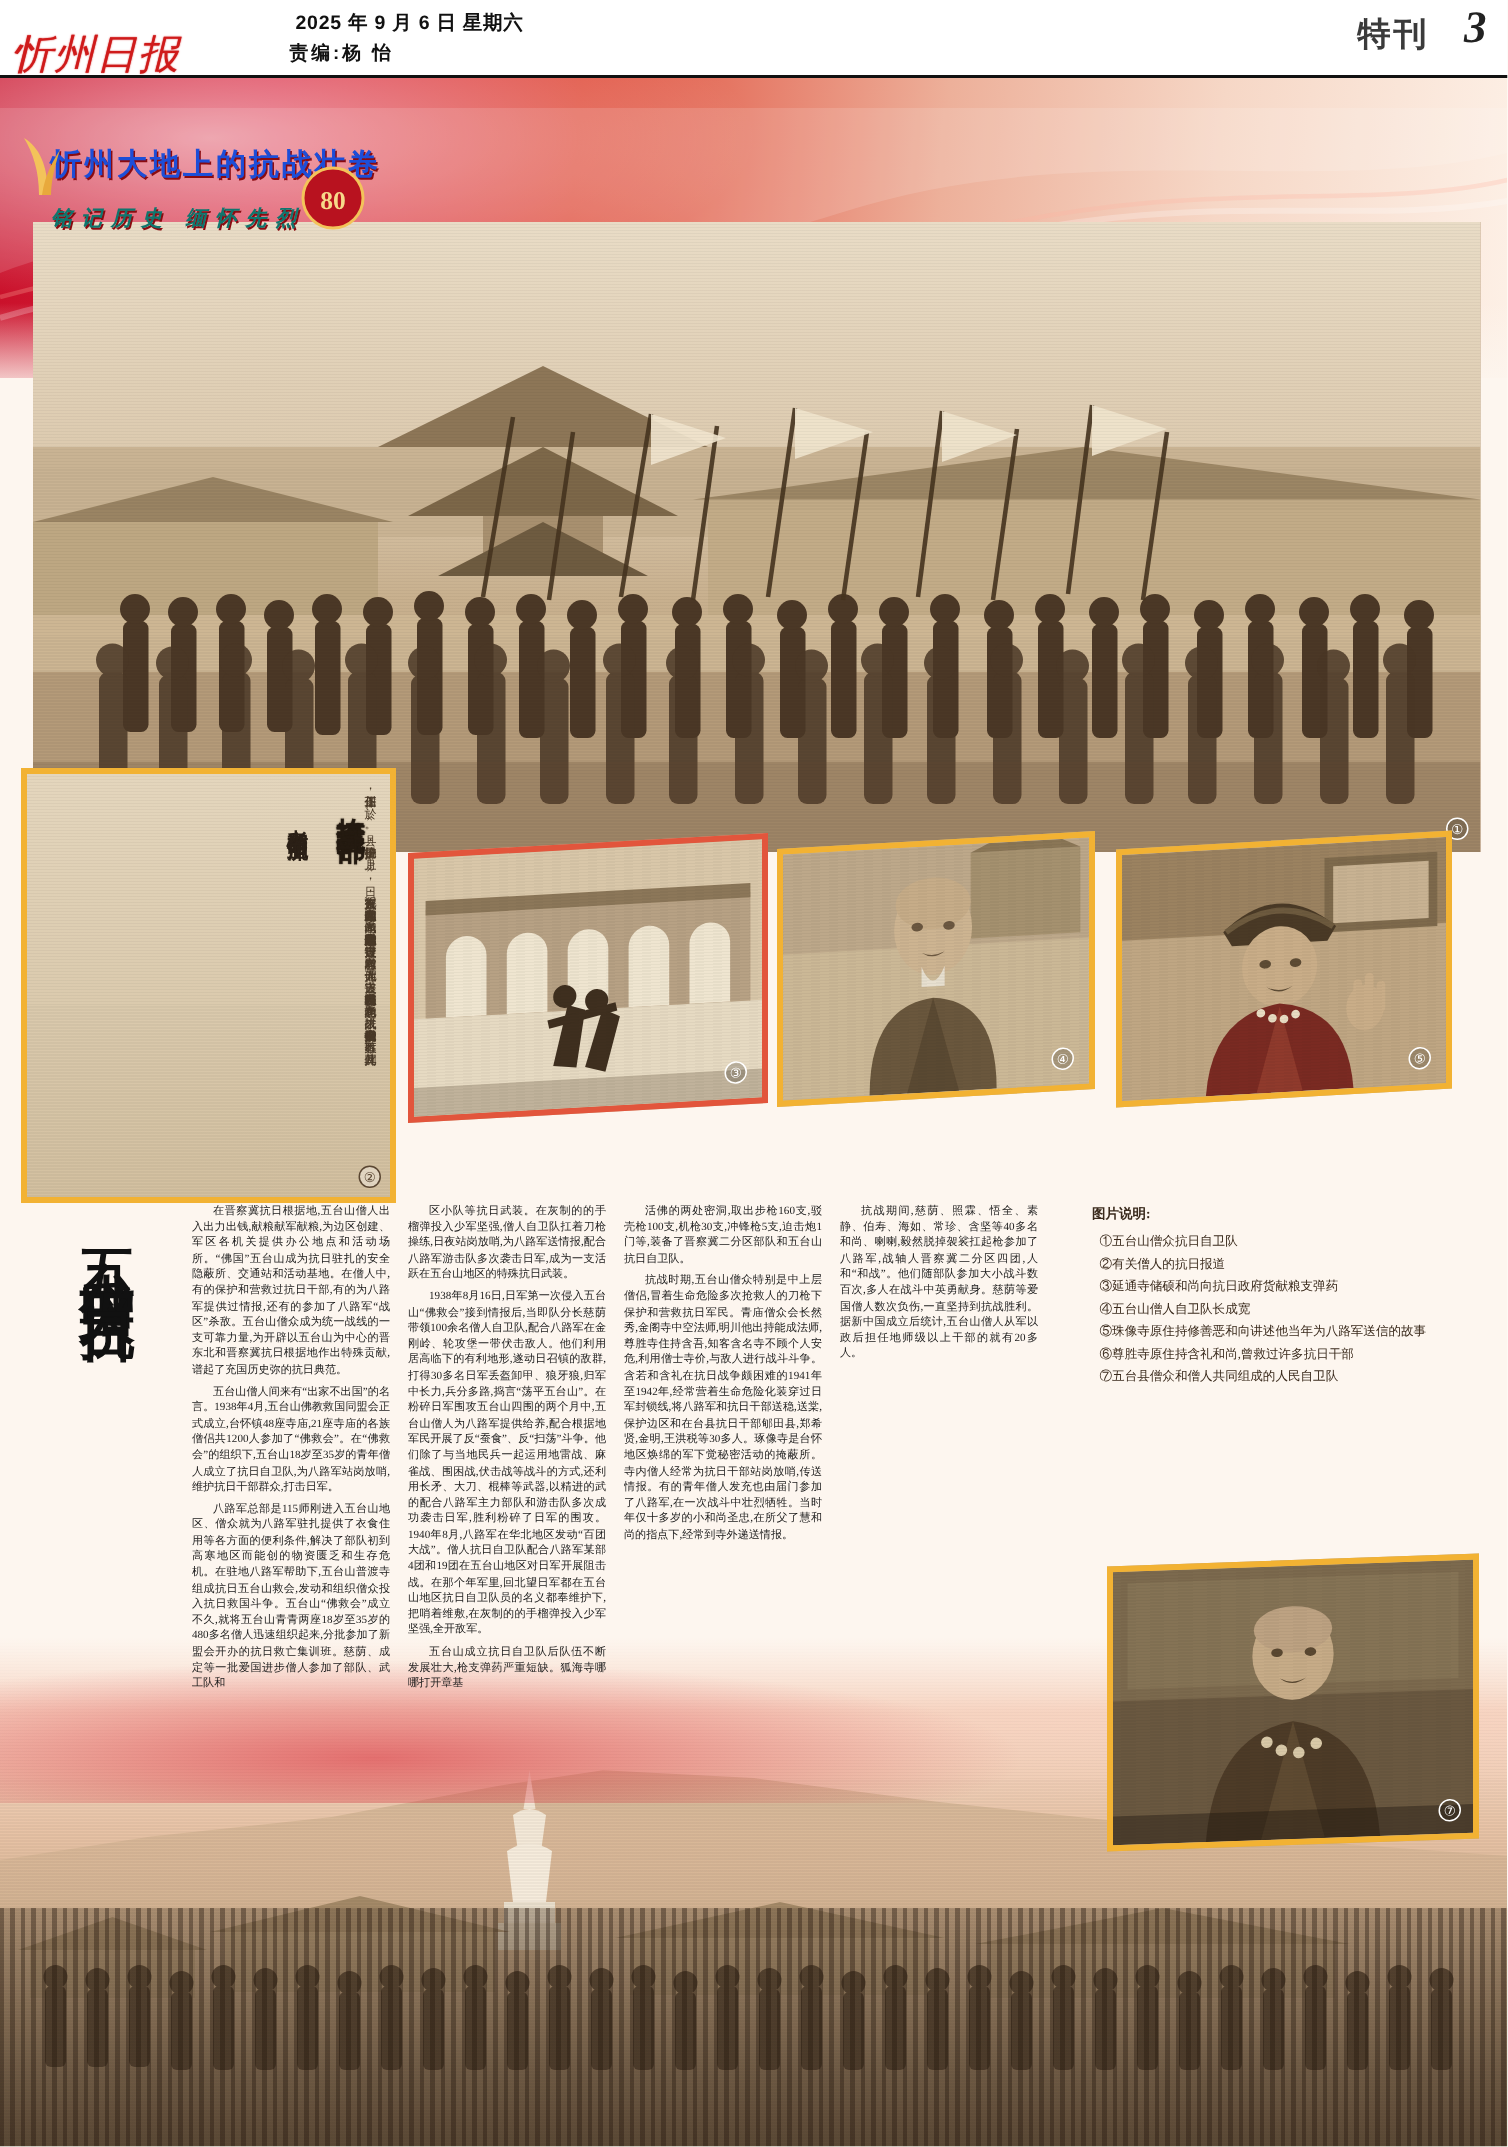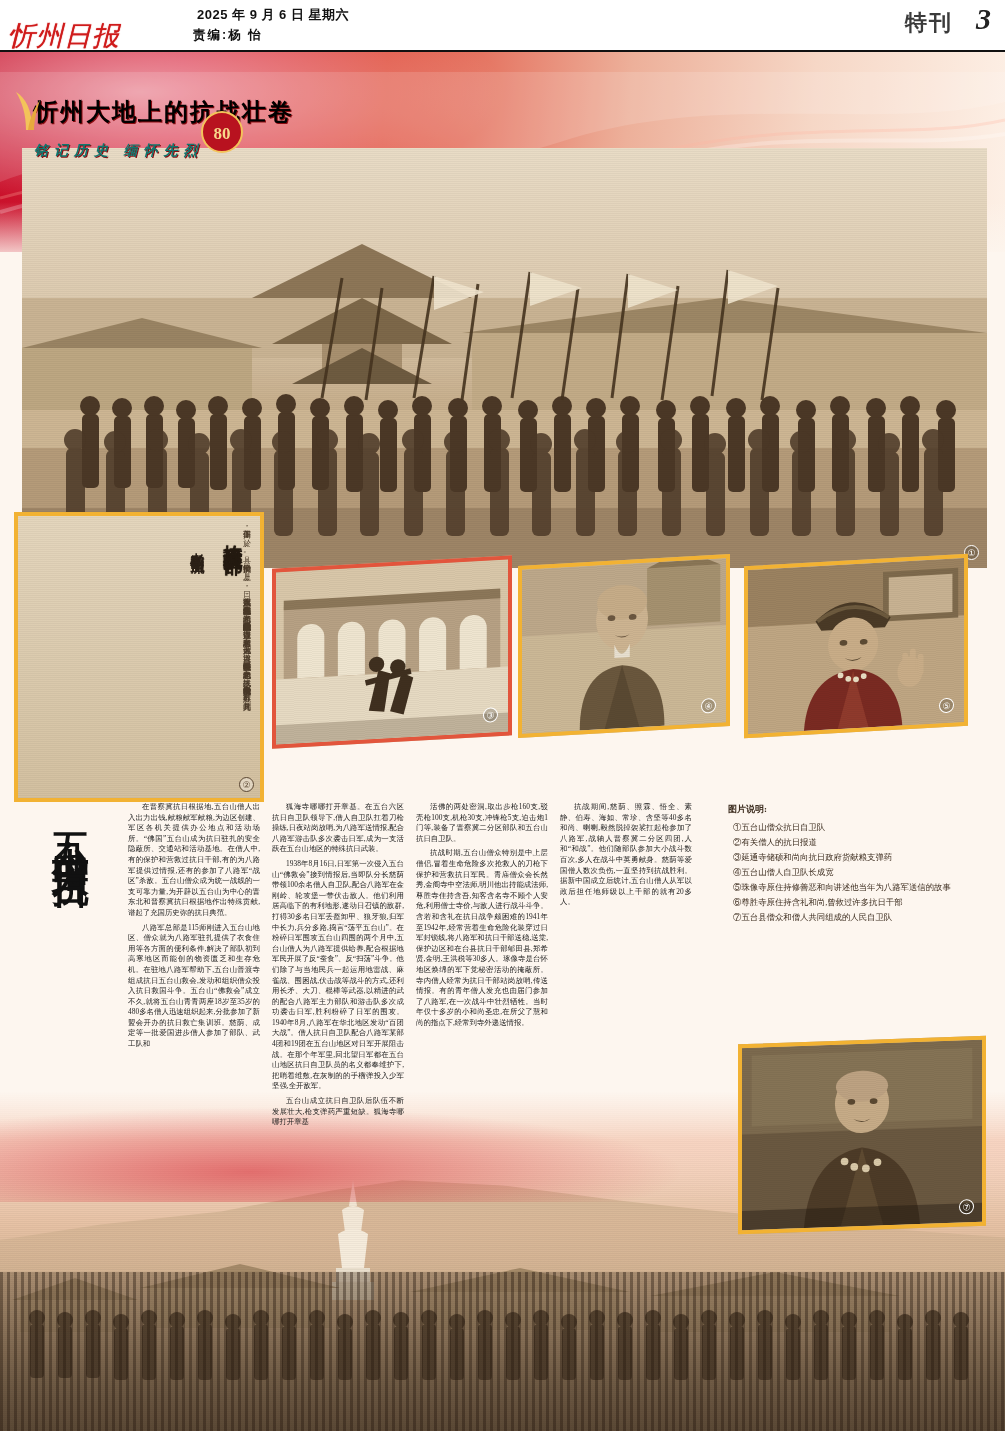--- a/index.html
+++ b/index.html
@@ -77,21 +77,21 @@
     position:absolute; left:0; top:20px; width:1005px; height:150px;
     opacity:.55;
   }
 
   
   .banner {
     position:absolute; left:34px; top:44px; width:300px; height:70px;
     z-index:6;
   }
   .banner-title {
-    font-size:24px; font-weight:bold; color:#000000;
+    font-size:20px; font-weight:bold; color:#1d4ed8;
     letter-spacing:2px;
     text-shadow:1px 1px 0 #8a0b10;
     font-family:"Liberation Serif", serif;
     white-space:nowrap;
   }
   .banner-sub {
     margin-top:14px;
     font-size:14px; color:#0f766e; letter-spacing:6px;
     font-style:italic; font-weight:bold;
     text-shadow:1px 1px 0 #8a0b10;
@@ -544,24 +544,25 @@
     </div>
   </div>
 
   <div class="article">
 
     <div class="vtitle">五台山僧人抗日</div>
 
     <div class="cols">
       <div class="col c1">
         <p>在晋察冀抗日根据地,五台山僧人出入出力出钱,献粮献军献粮,为边区创建、军区各机关提供办公地点和活动场所。“佛国”五台山成为抗日驻扎的安全隐蔽所、交通站和活动基地。在僧人中,有的保护和营救过抗日干部,有的为八路军提供过情报,还有的参加了八路军“战区”杀敌。五台山僧众成为统一战线的一支可靠力量,为开辟以五台山为中心的晋东北和晋察冀抗日根据地作出特殊贡献,谱起了充国历史弥的抗日典范。</p>
+        <p>五台山僧人间来有“出家不出国”的名言。1938年4月,五台山佛教救国同盟会正式成立,台怀镇48座寺庙,21座寺庙的各族僧侣共1200人参加了“佛救会”。在“佛救会”的组织下,五台山18岁至35岁的青年僧人成立了抗日自卫队,为八路军站岗放哨,维护抗日干部群众,打击日军。</p>
         <p>八路军总部是115师刚进入五台山地区、僧众就为八路军驻扎提供了衣食住用等各方面的便利条件,解决了部队初到高寒地区而能创的物资匮乏和生存危机。在驻地八路军帮助下,五台山普渡寺组成抗日五台山救会,发动和组织僧众投入抗日救国斗争。五台山“佛救会”成立不久,就将五台山青青两座18岁至35岁的480多名僧人迅速组织起来,分批参加了新盟会开办的抗日救亡集训班。慈荫、成定等一批爱国进步僧人参加了部队、武工队和</p>
       </div>
       <div class="col c2">
-        <p>狐海寺哪哪打开章基。在五台六区抗日自卫队领导下,僧人自卫队扛着刀枪操练,日夜站岗放哨,为八路军送情报,配合八路军游击队多次袭击日军,成为一支活跃在五台山地区的特殊抗日武装。</p>
+        <p>区小队等抗日武装。在灰制的的手榴弹投入少军坚强,僧人自卫队扛着刀枪操练,日夜站岗放哨,为八路军送情报,配合八路军游击队多次袭击日军,成为一支活跃在五台山地区的特殊抗日武装。</p>
         <p>1938年8月16日,日军第一次侵入五台山“佛救会”接到情报后,当即队分长慈荫带领100余名僧人自卫队,配合八路军在金刚岭、轮攻堡一带伏击敌人。他们利用居高临下的有利地形,遂动日召镇的敌群,打得30多名日军丢盔卸甲、狼牙狼,归军中长力,兵分多路,捣言“荡平五台山”。在粉碎日军围攻五台山四围的两个月中,五台山僧人为八路军提供给养,配合根据地军民开展了反“蚕食”、反“扫荡”斗争。他们除了与当地民兵一起运用地雷战、麻雀战、围困战,伏击战等战斗的方式,还利用长矛、大刀、棍棒等武器,以精进的武的配合八路军主力部队和游击队多次成功袭击日军,胜利粉碎了日军的围攻。1940年8月,八路军在华北地区发动“百团大战”。僧人抗日自卫队配合八路军某部4团和19团在五台山地区对日军开展阻击战。在那个年军里,回北望日军都在五台山地区抗日自卫队员的名义都奉维护下,把哨着维敷,在灰制的的手榴弹投入少军坚强,全开敌军。</p>
         <p>五台山成立抗日自卫队后队伍不断发展壮大,枪支弹药严重短缺。狐海寺哪哪打开章基</p>
       </div>
       <div class="col c3">
         <p>活佛的两处密洞,取出步枪160支,驳壳枪100支,机枪30支,冲锋枪5支,迫击炮1门等,装备了晋察冀二分区部队和五台山抗日自卫队。</p>
         <p>抗战时期,五台山僧众特别是中上层僧侣,冒着生命危险多次抢救人的刀枪下保护和营救抗日军民。青庙僧众会长然秀,金阁寺中空法师,明川他出持能成法师,尊胜寺住持含吾,知客含名寺不顾个人安危,利用僧士寺价,与敌人进行战斗斗争。含若和含礼在抗日战争颇困难的1941年至1942年,经常营着生命危险化装穿过日军封锁线,将八路军和抗日干部送稳,送棠,保护边区和在台县抗日干部郇田县,郑希贤,金明,王洪税等30多人。琢像寺是台怀地区焕绵的军下觉秘密活动的掩蔽所。寺内僧人经常为抗日干部站岗放哨,传送情报。有的青年僧人发充也由届门参加了八路军,在一次战斗中壮烈牺牲。当时年仅十多岁的小和尚圣忠,在所父了慧和尚的指点下,经常到寺外递送情报。</p>
       </div>
       <div class="col c4">
         <p>抗战期间,慈荫、照霖、悟全、素静、伯寿、海如、常珍、含坚等40多名和尚、喇喇,毅然脱掉袈裟扛起枪参加了八路军,战轴人晋察冀二分区四团,人和“和战”。他们随部队参加大小战斗数百次,多人在战斗中英勇献身。慈荫等爱国僧人数次负伤,一直坚持到抗战胜利。据新中国成立后统计,五台山僧人从军以政后担任地师级以上干部的就有20多人。</p>
       </div>

